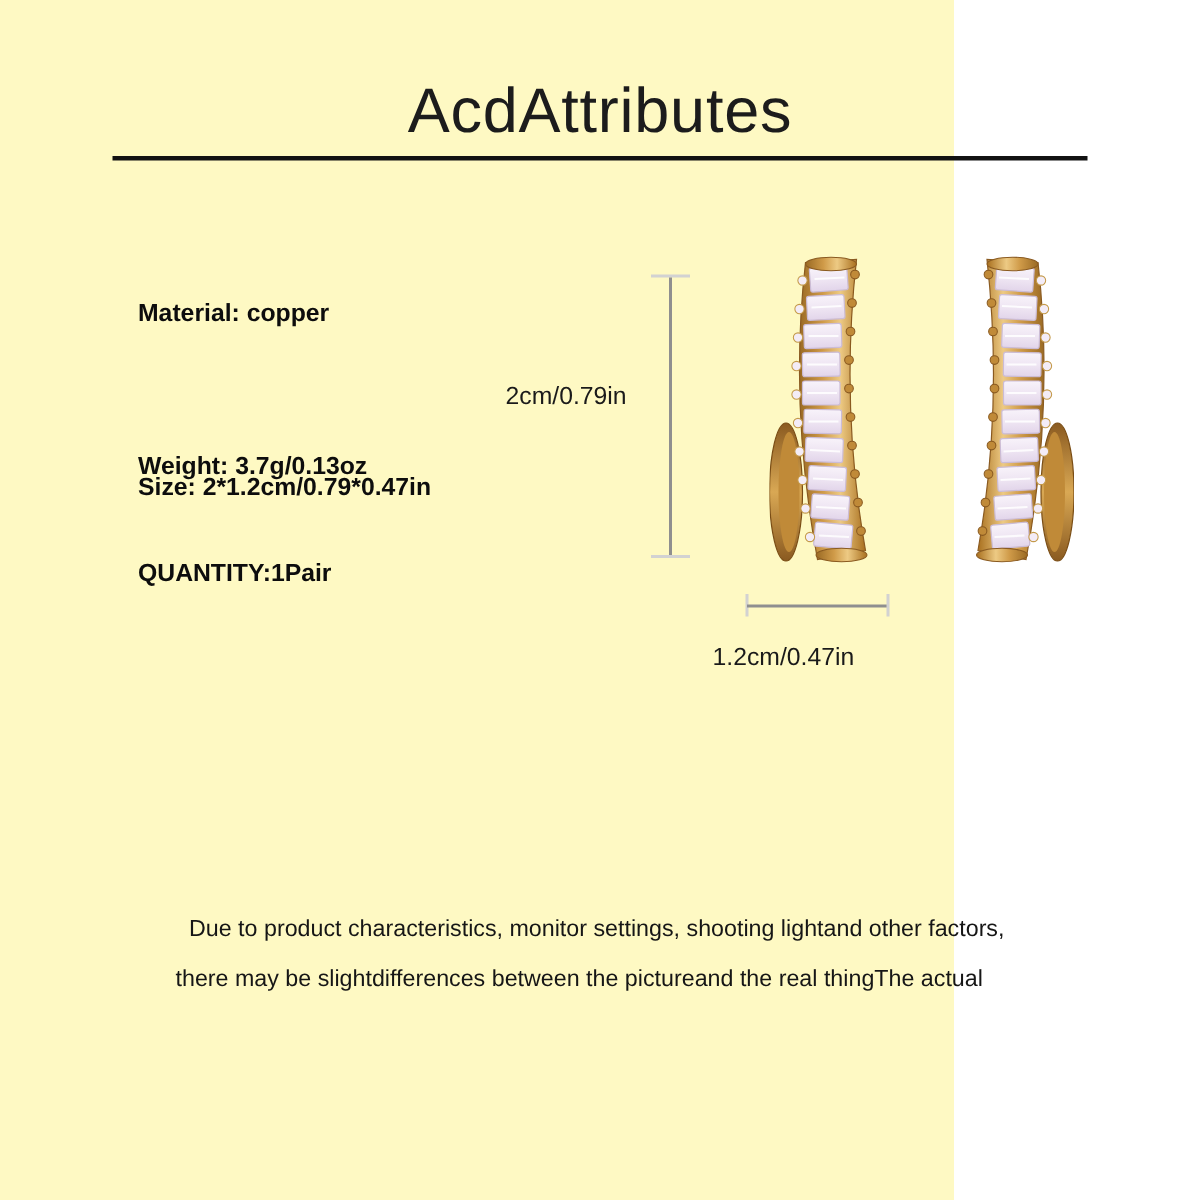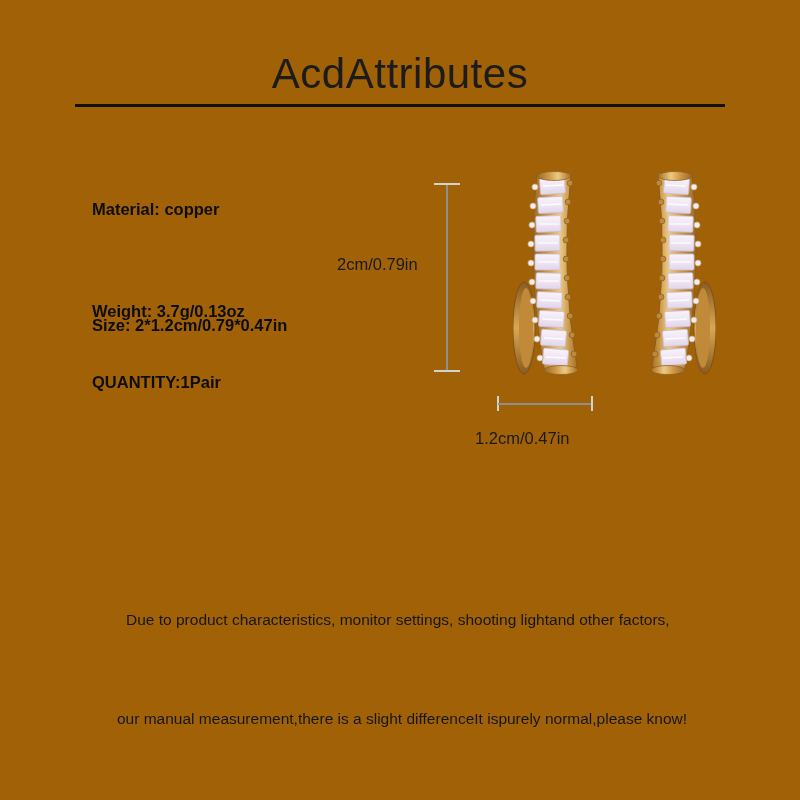--- a/index.html
+++ b/index.html
@@ -7,23 +7,23 @@
     padding: 0;
     background: #ffffff;
     width: 800px;
     height: 800px;
     overflow: hidden;
     font-family: "Liberation Sans", "DejaVu Sans", sans-serif;
     color: #111111;
   }
   .page {
     position: relative;
-    width: 800px;
+    width: 636px;
     height: 800px;
-    background: #a16207;
+    background: #fef9c3;
   }
   .page-title {
     position: absolute;
     top: 50px;
     left: 0;
     width: 800px;
     text-align: center;
     font-size: 42px;
     font-weight: 400;
     letter-spacing: 0.5px;
@@ -245,15 +245,15 @@
   <svg class="earring right" viewBox="0 0 70 205" xmlns="http://www.w3.org/2000/svg">
     <use href="#earring-shape"></use>
   </svg>
 
   <div class="hruler-tick left"></div>
   <div class="hruler-line"></div>
   <div class="hruler-tick right"></div>
   <div class="width-label">1.2cm/0.47in</div>
 
   <div class="tips-line tips-line-0">Due to product characteristics, monitor settings, shooting lightand other factors,</div>
-  <div class="tips-line tips-line-3">our manual measurement,there is a slight differenceIt ispurely normal,please know!</div>
+  <div class="tips-line tips-line-1">there may be slightdifferences between the pictureand the real thingThe actual</div>
 
 </div>
 
 </body></html>

